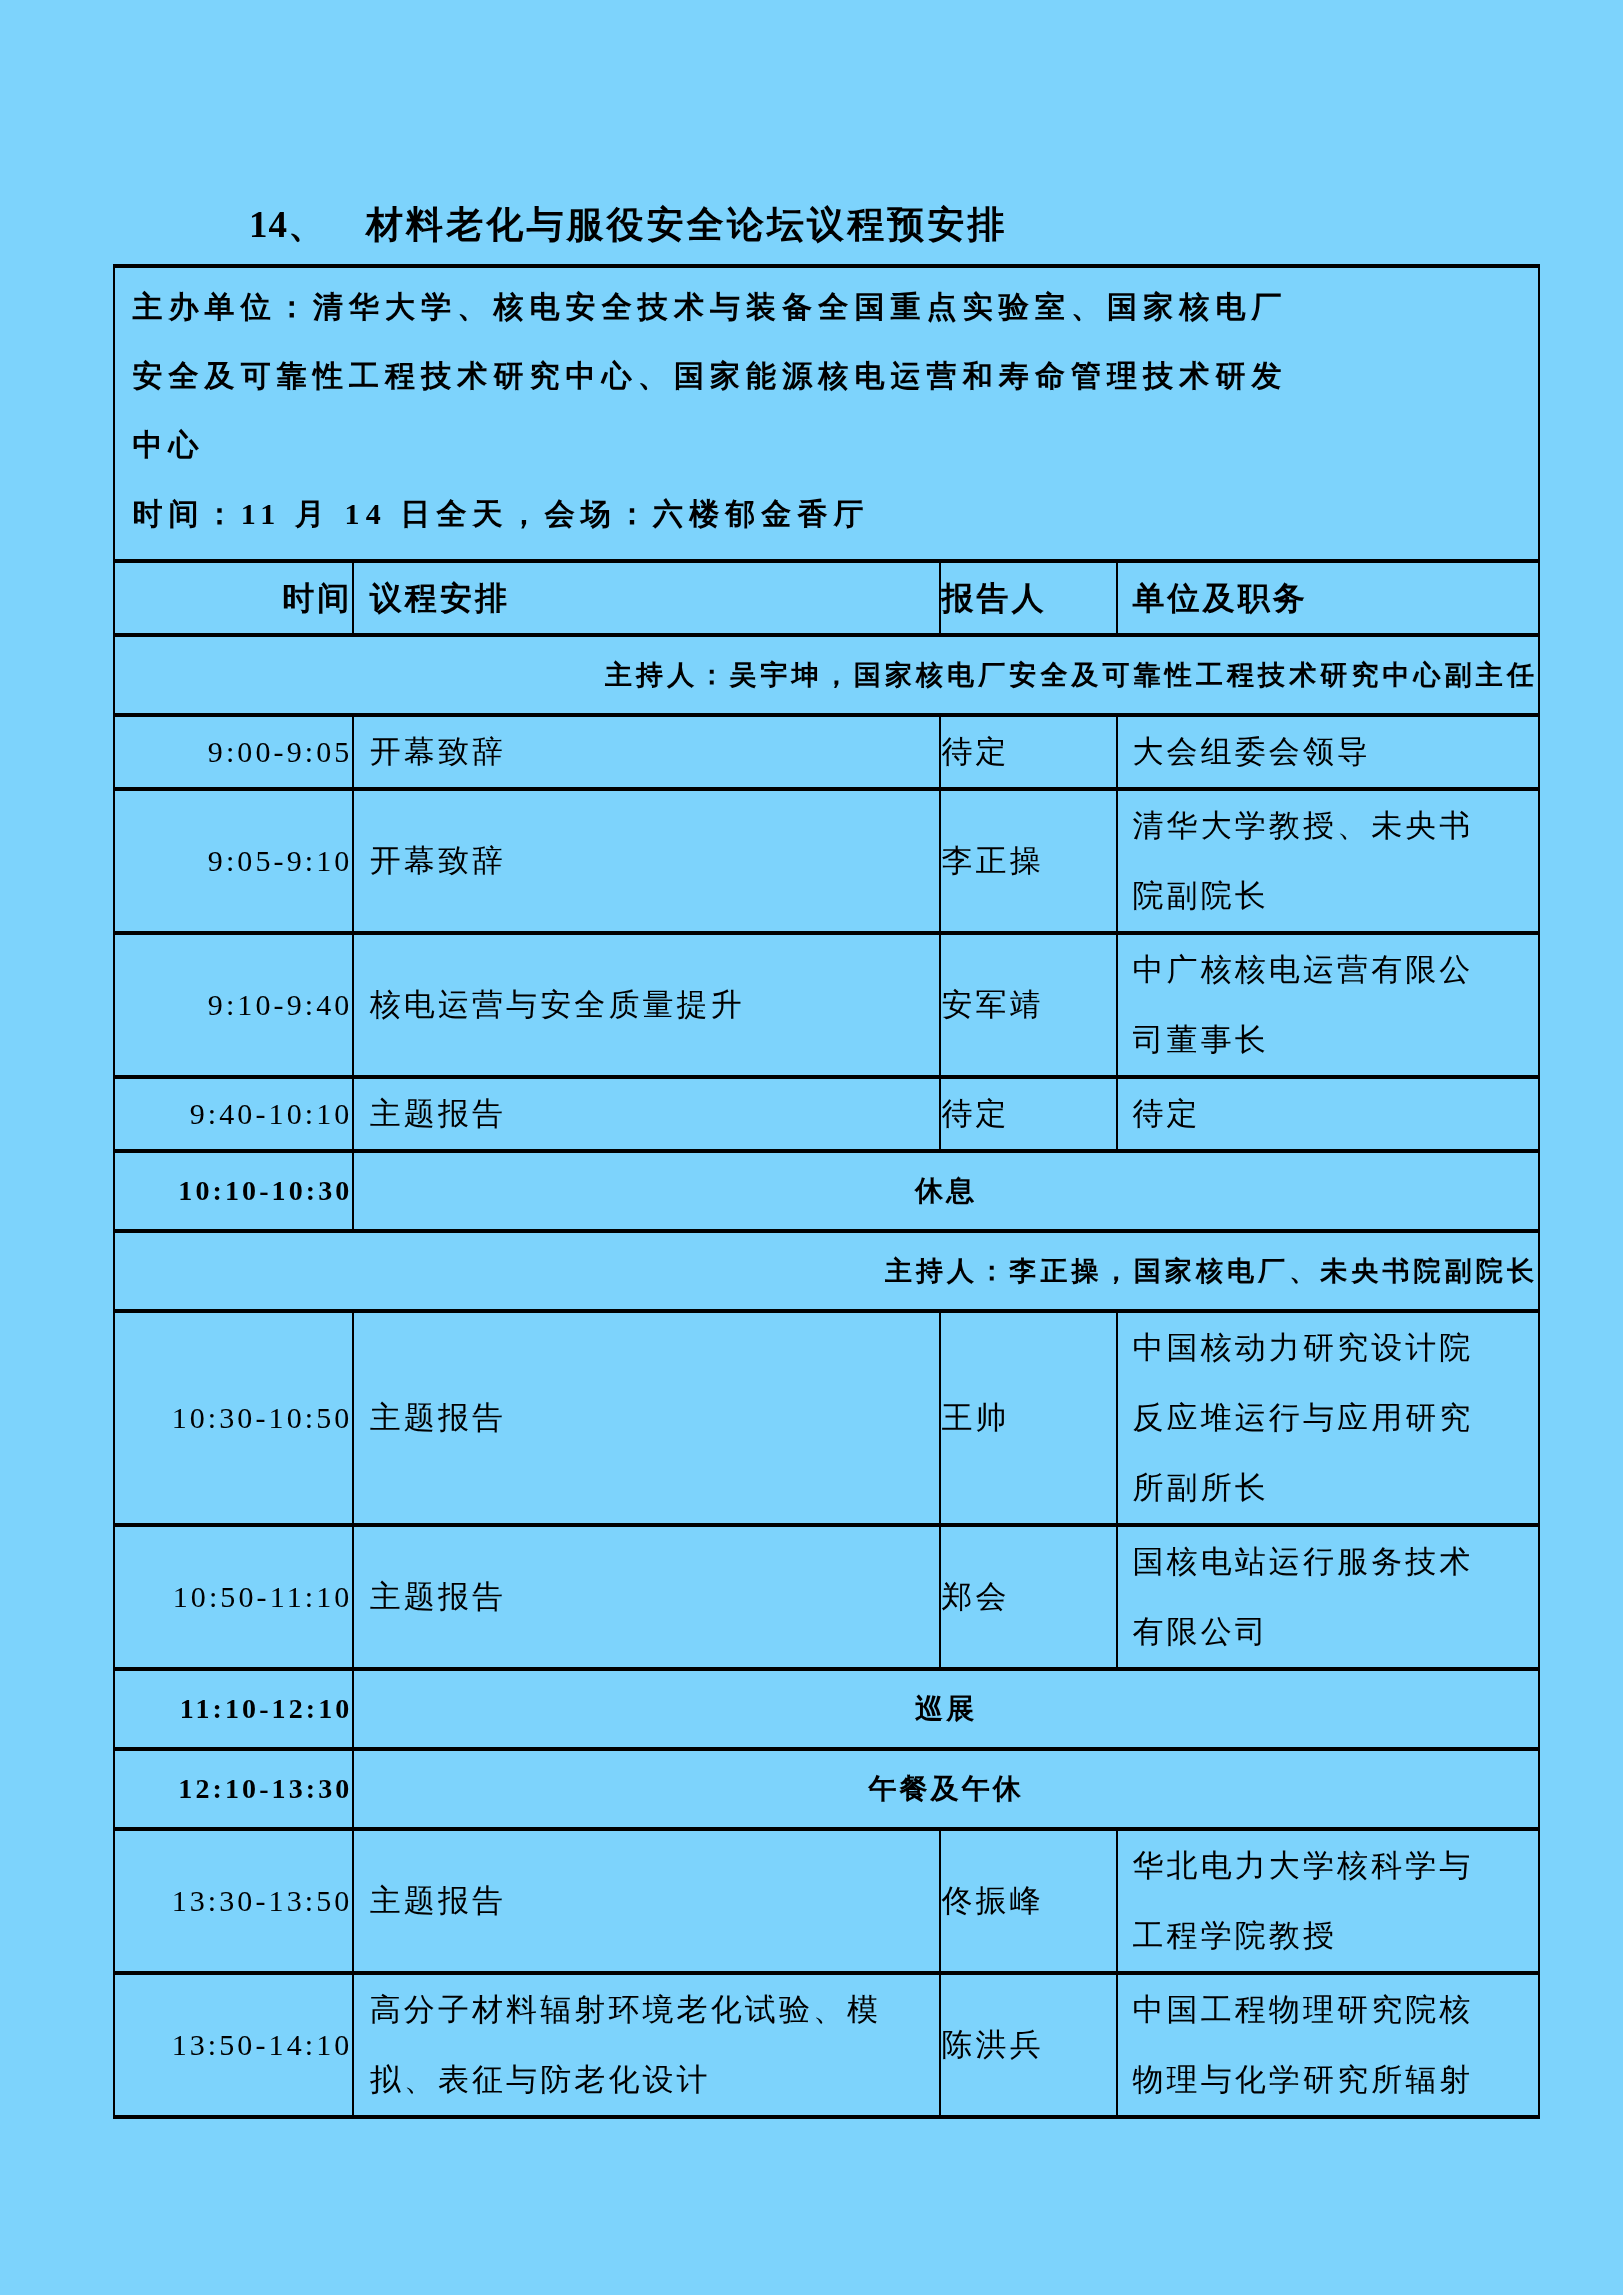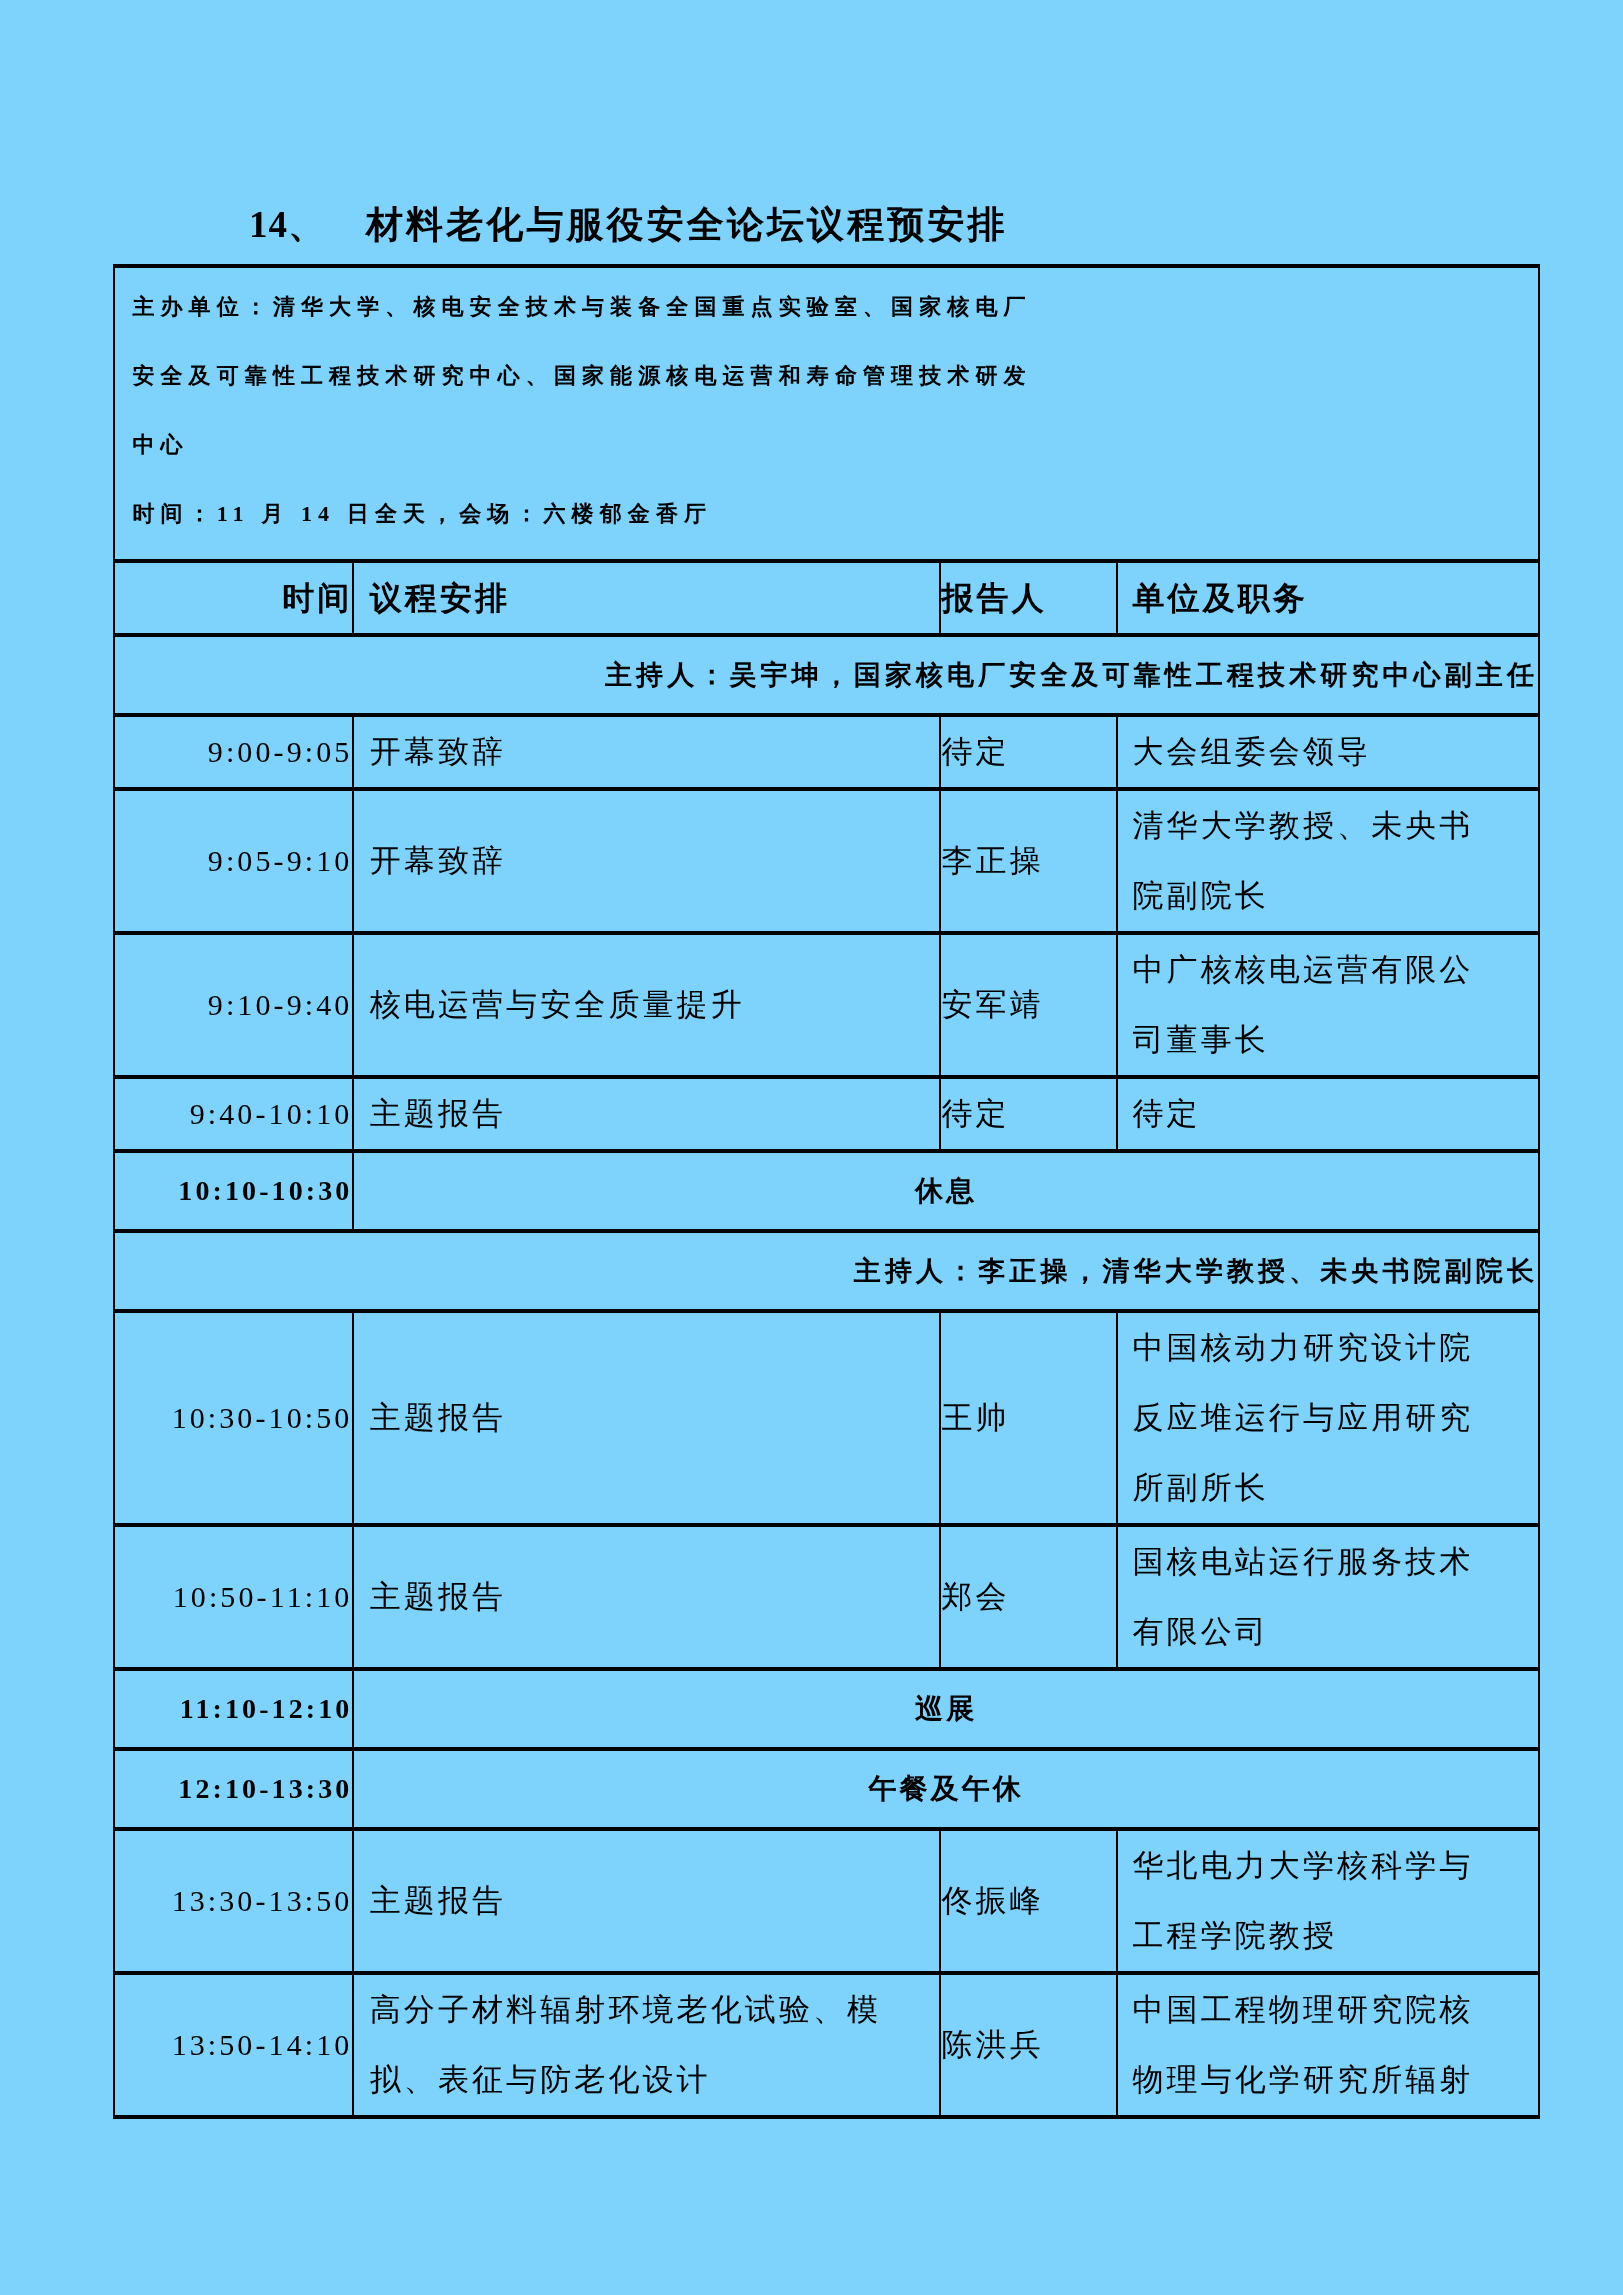--- a/index.html
+++ b/index.html
@@ -51,21 +51,21 @@
   }
 
   
   tr.info-row td {
     height: 283px;
     vertical-align: top;
     padding: 4.1px 16.4px 4.1px 17.4px;
   }
   .info-text {
     margin: 0;
-    font-size: 22px;
+    font-size: 30px;
     font-weight: bold;
     line-height: 69px;
     letter-spacing: 6.1px;
     white-space: pre-line;
   }
 
   
   tr.header-row td { height: 70px; font-weight: bold; font-size: 32px; }
 
   
@@ -173,21 +173,21 @@
       <td class="cell-reporter">待定</td>
       <td class="cell-org">待定</td>
     </tr>
 
     <tr class="break-row">
       <td class="cell-time">10:10-10:30</td>
       <td class="cell-merged-label" colspan="3">休息</td>
     </tr>
 
     <tr class="chair-row">
-      <td colspan="4">主持人：李正操，清华大学教授、未央书院副院长</td>
+      <td colspan="4">主持人：李正操，国家核电厂、未央书院副院长</td>
     </tr>
 
     <tr class="rh3">
       <td class="cell-time">10:30-10:50</td>
       <td class="cell-agenda">主题报告</td>
       <td class="cell-reporter">王帅</td>
       <td class="cell-org">中国核动力研究设计院
 反应堆运行与应用研究
 所副所长</td>
     </tr>

